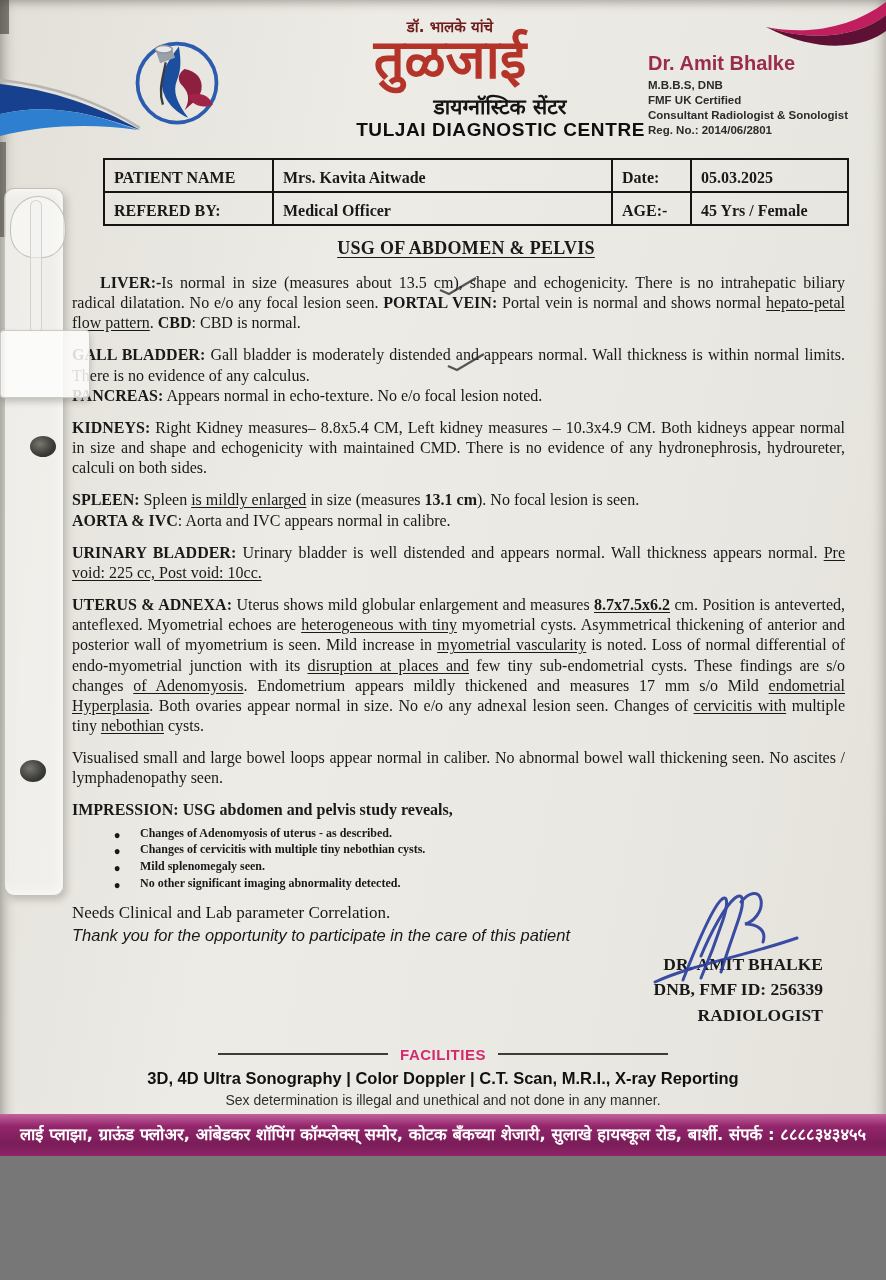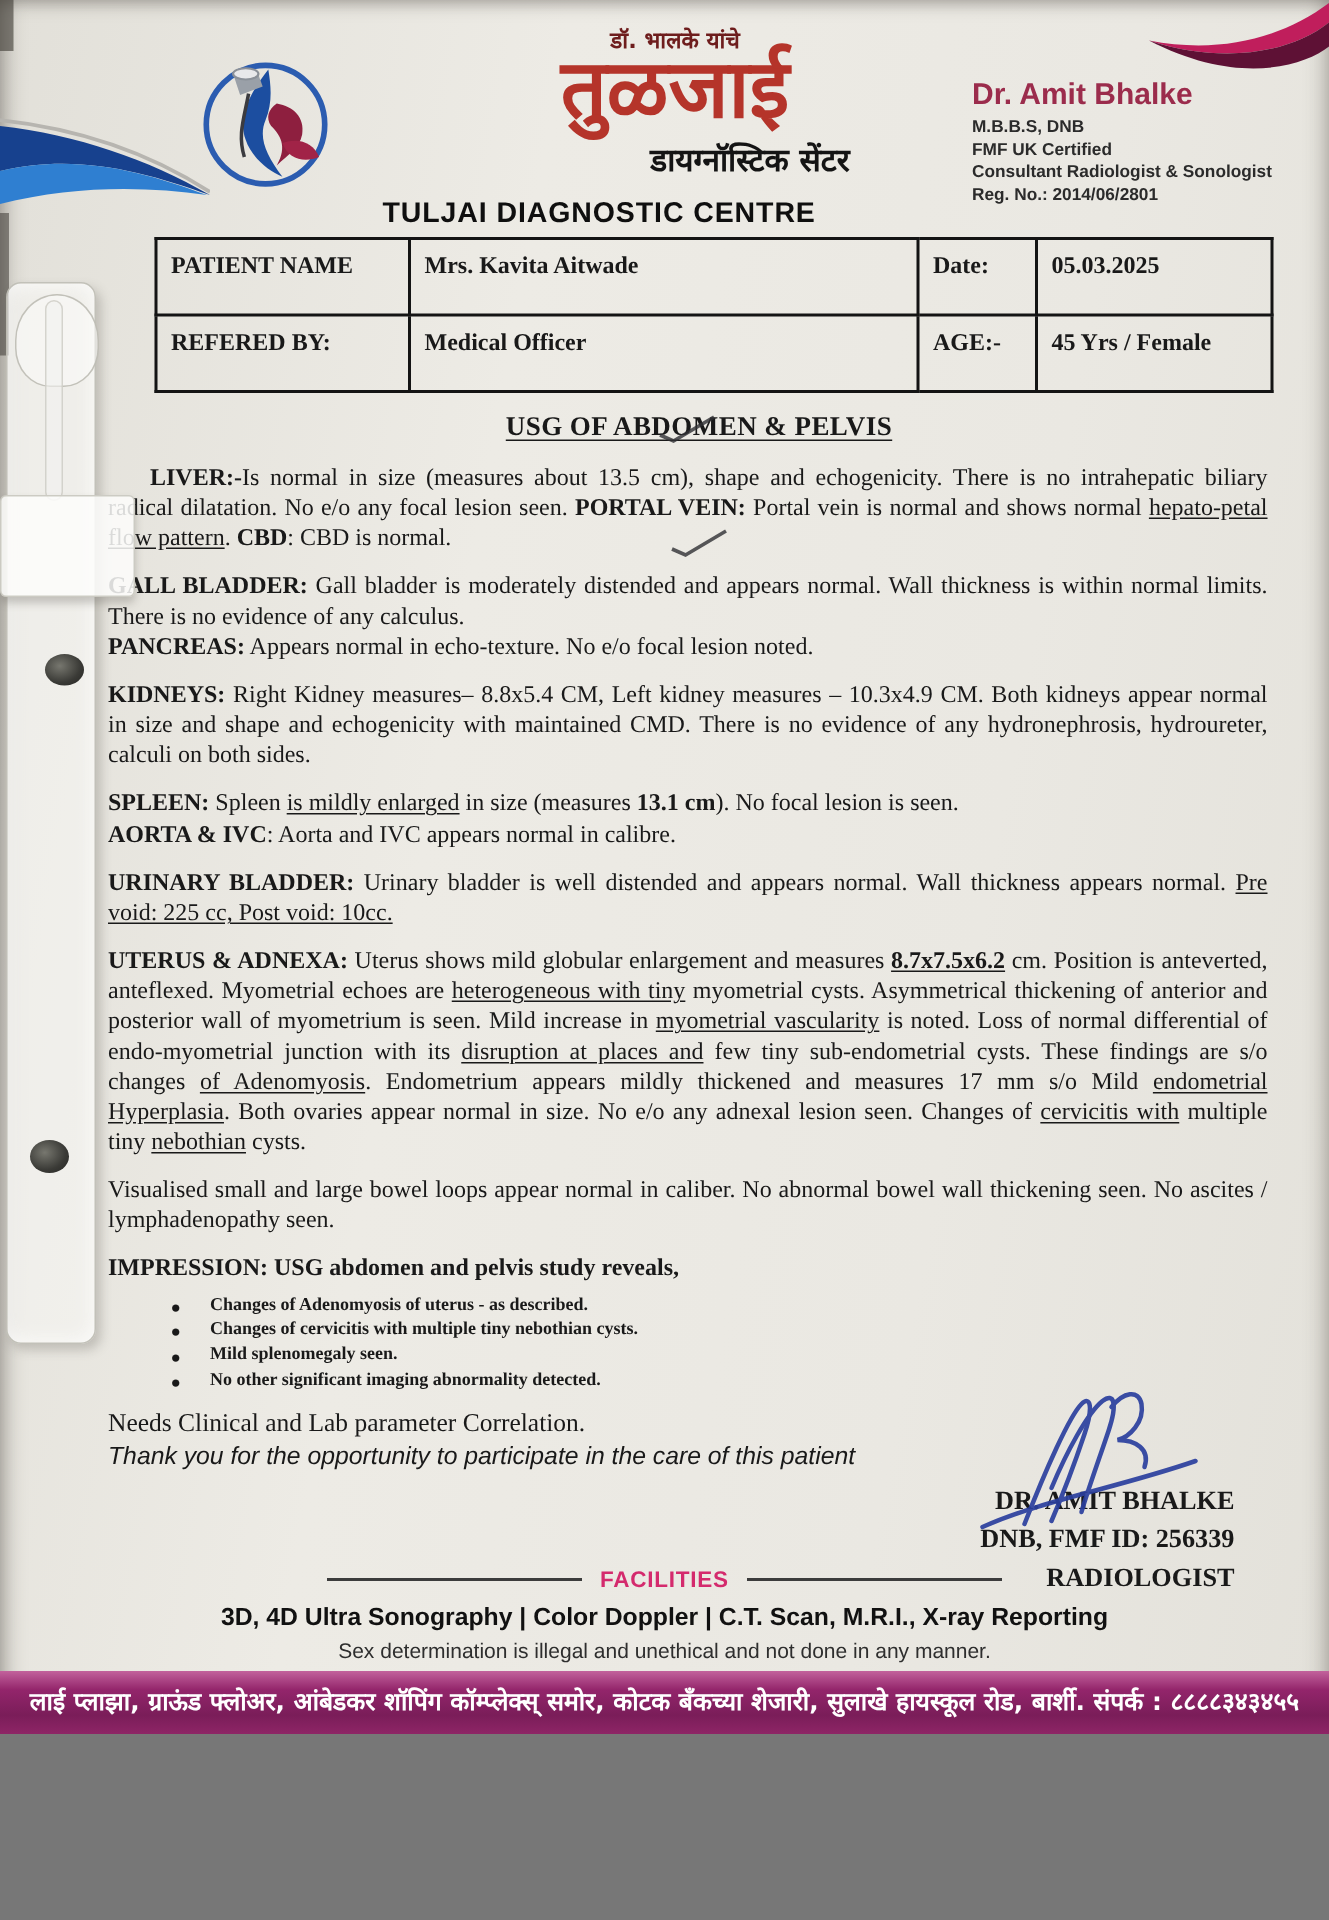--- a/index.html
+++ b/index.html
@@ -20,28 +20,28 @@
   .corner-dark{position:absolute;left:0;top:0;width:9px;height:34px;background:rgba(60,56,50,.6);}
   
   .letterhead{position:relative;height:152px;}
   .logo{position:absolute;left:130px;top:36px;}
   .tagline{position:absolute;left:300px;top:16px;width:300px;text-align:center;
     font-family:"DejaVu Sans",sans-serif;font-weight:bold;font-size:15px;color:#6e1d1d;}
   .brand-dev{position:absolute;left:280px;top:30px;width:340px;text-align:center;
     font-family:"DejaVu Sans",sans-serif;font-weight:bold;font-size:54px;color:#b5342a;line-height:1.1;}
   .sub-dev{position:absolute;left:380px;top:92px;width:240px;text-align:center;
     font-family:"DejaVu Sans",sans-serif;font-weight:bold;font-size:21px;color:#141414;}
-  .brand-en{position:absolute;left:255px;top:132px;width:390px;text-align:left;
+  .brand-en{position:absolute;left:255px;top:119px;width:390px;text-align:right;
     font-family:"Liberation Sans",sans-serif;font-weight:bold;font-size:19px;letter-spacing:.6px;color:#0f0f0f;}
   .doctor{position:absolute;left:648px;top:52px;width:230px;font-family:"Liberation Sans",sans-serif;}
   .doc-name{font-size:20px;font-weight:bold;color:#9b2c4c;margin-bottom:3px;}
   .doc-line{font-size:11.5px;font-weight:bold;color:#2b2b2b;line-height:1.3;}
   
   .ptable{margin:6px 0 0 103px;border-collapse:collapse;table-layout:fixed;width:692px;}
-  .ptable td{border:2px solid #141414;font-weight:bold;font-size:16px;padding:9px 6px 22px 9px;
+  .ptable td{border:2px solid #141414;font-weight:bold;font-size:16px;padding:9px 6px 4px 9px;
     white-space:nowrap;overflow:hidden;}
   .c1{width:152px;} .c2{width:322px;} .c3{width:62px;} .c4{width:140px;}
   
   .title{margin-top:12px;text-align:center;padding-left:46px;font-size:18px;font-weight:bold;
     text-decoration:underline;text-underline-offset:3px;letter-spacing:.3px;}
   
   .bodytext{margin:14px 41px 0 72px;font-size:16px;line-height:1.26;text-align:justify;}
   .rpt{margin:0 0 12px 0;}
   .blk p{margin:0;}
   .blk{margin:0 0 12px 0;}

